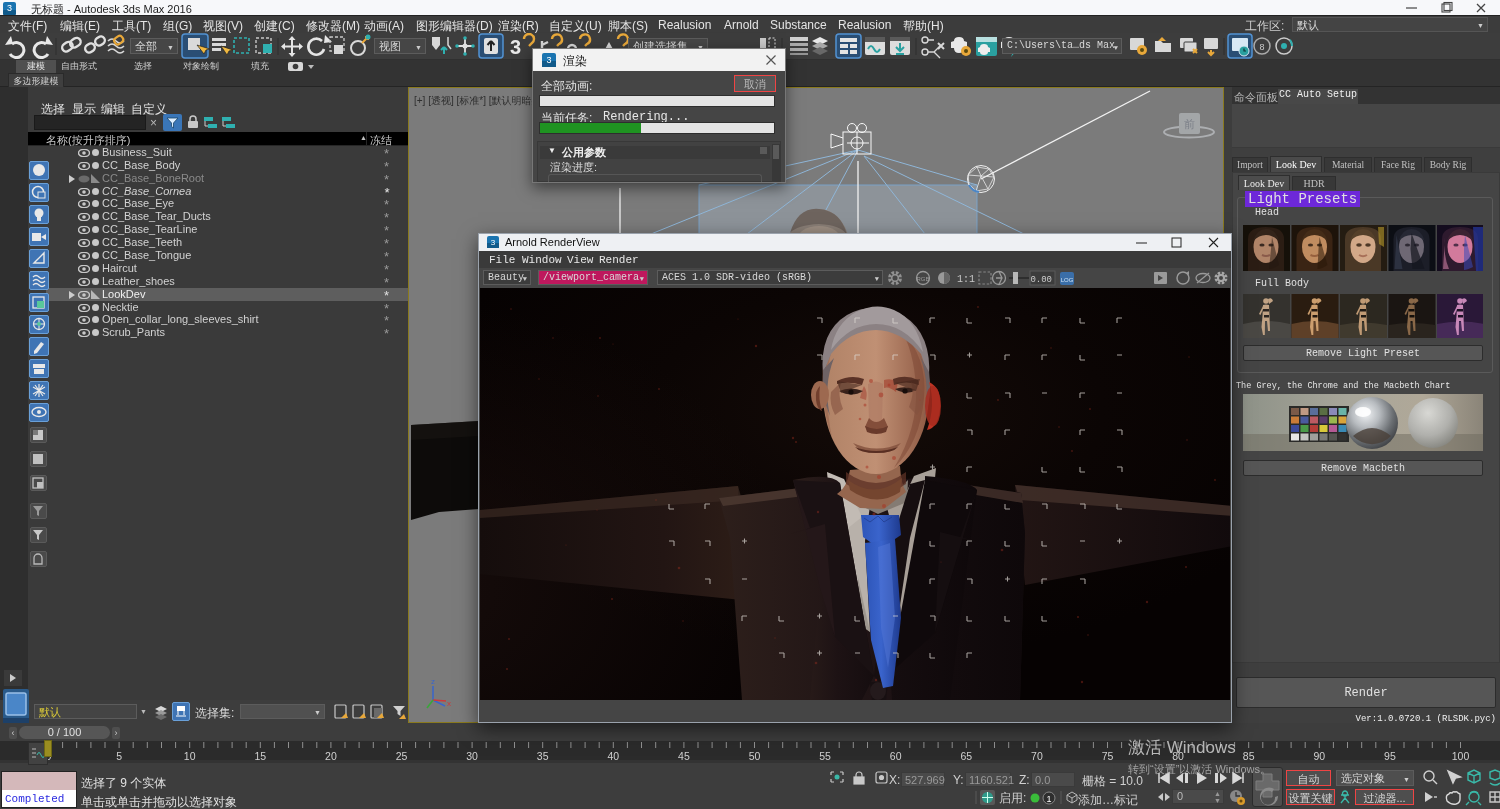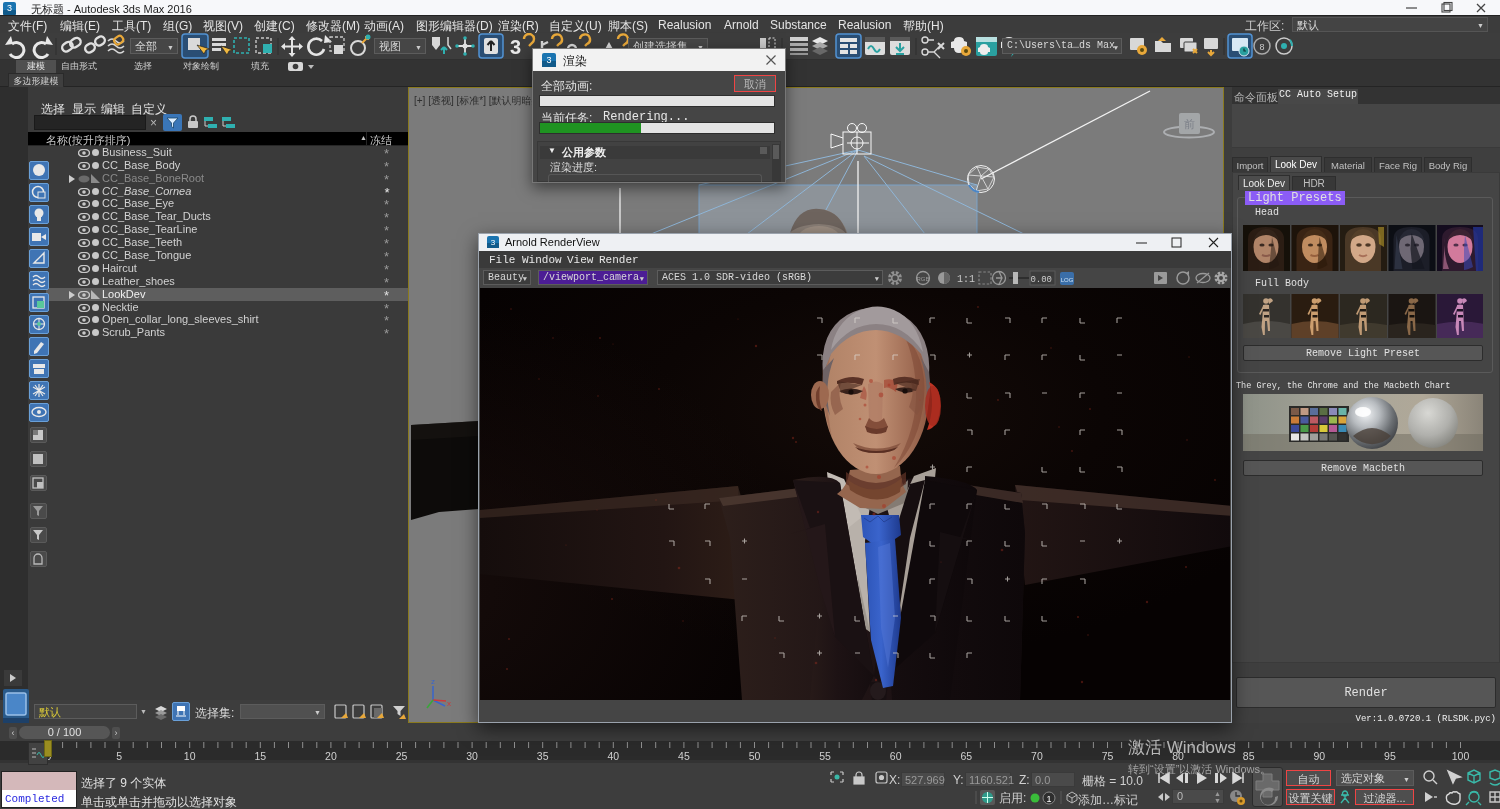--- a/index.html
+++ b/index.html
@@ -527,38 +527,38 @@
 <div class="gic" style="top:368px"><svg width="15" height="14">
             <path d="M2 2 h10 l-4 5 v5 l-2 -1 v-4 z" fill="#c8c8c8"></path>
           </svg></div>
 <div class="gic" style="top:392px"><svg width="15" height="14">
             <path d="M3 12 v-6 a4 4 0 0 1 8 0 v6 z" fill="none" stroke="#b8b8b8" stroke-width="1.3"></path>
           </svg></div>
  </div>
 </div>
 <div class="abs" id="rpanel">
  <style>
- .ptab{position:absolute;font-family:Liberation Sans, sans-serif;font-size:9.5px;color:#c0c0c0;text-align:center;background:#383838;border:1px solid #2e2e2e;border-bottom:none;white-space:nowrap;overflow:hidden}
+ .ptab{position:absolute;font-family:Liberation Serif, serif;font-size:9.5px;color:#c0c0c0;text-align:center;background:#383838;border:1px solid #2e2e2e;border-bottom:none;white-space:nowrap;overflow:hidden}
  .pbtn{position:absolute;background:#565656;border:1px solid #2c2c2c;color:#e0e0e0;font-family:"Liberation Mono",monospace;font-size:11px;text-align:center;border-radius:2px}
  </style>
  <div class="abs" style="left:0;top:0;width:268px;height:17px;background:#333">
   <span class="abs" style="left:2px;top:3px;font-size:11px;color:#b8b8b8">命令面板</span>
   <span class="abs mono" style="left:46px;top:2px;width:80px;height:15px;background:#484848;color:#f0f0f0;font-size:10px;text-align:center;white-space:nowrap;overflow:hidden">CC Auto Setup</span>
  </div>
  <div class="abs" style="left:0;top:17px;width:268px;height:44px;background:#464646;border-bottom:1px solid #3a3a3a"></div>
  <div class="ptab" style="left:0;top:70px;width:36px;height:15px;line-height:15px">Import</div>
  <div class="ptab" style="left:38px;top:69px;width:52px;height:16px;line-height:16px;background:#4a4a4a;color:#fff;font-size:10px">Look Dev</div>
  <div class="ptab" style="left:92px;top:70px;width:48px;height:15px;line-height:15px">Material</div>
  <div class="ptab" style="left:142px;top:70px;width:48px;height:15px;line-height:15px">Face Rig</div>
  <div class="ptab" style="left:192px;top:70px;width:48px;height:15px;line-height:15px">Body Rig</div>
  <div class="abs" style="left:0;top:85px;width:268px;height:491px;background:#454545;border:1px solid #3a3a3a">
   <div class="ptab" style="left:5px;top:2px;width:52px;height:15px;line-height:15px;background:#4c4c4c;color:#eee;font-size:10px">Look Dev</div>
   <div class="ptab" style="left:59px;top:3px;width:44px;height:14px;line-height:14px;font-size:10px">HDR</div>
   <div class="abs" style="left:4px;top:24px;width:256px;height:176px;border:1px solid #5a5a5a;border-radius:3px"></div>
-  <span class="abs mono" style="left:12px;top:18px;background:#8b5cf6;padding:0 3px;font-size:12px;color:#e0e0e0">Light Presets</span>
+  <span class="abs mono" style="left:12px;top:18px;background:#6d28d9;padding:0 3px;font-size:14px;color:#e0e0e0">Light Presets</span>
   <span class="abs mono" style="left:22px;top:34px;font-size:10px;color:#e0e0e0">Head</span>
   <div class="abs" id="headthumbs" style="left:10px;top:52px;width:240px;height:46px">
   <svg width="240" height="46">
    <g transform="translate(0)">
               <rect width="47" height="46" fill="#151009"></rect>
     <ellipse cx="23" cy="40" rx="16" ry="10" fill="#8a6a56"></ellipse>
     <path d="M5 46 V14 Q5 2 23 2 Q41 2 41 14 V46 Z" fill="#2b1d14"></path>
     <ellipse cx="23" cy="22" rx="12.5" ry="16" fill="#b08468"></ellipse>
     <path d="M10 16 Q14 4 23 4 Q33 4 36 16 Q30 10 23 10 Q16 10 10 16 Z" fill="#33241a"></path>
     <ellipse cx="19" cy="20" rx="2.6" ry="1.6" fill="#3a2a22"></ellipse>
@@ -999,21 +999,21 @@
   </svg>
  </div>
  <div class="abs mono" style="left:0;top:17px;width:752px;height:17px;background:#3a3a3a;color:#e8e8e8;font-size:11px">
   <span class="abs" style="left:10px;top:3px">File</span>
         <span class="abs" style="left:43px;top:3px">Window</span>
         <span class="abs" style="left:88px;top:3px">View</span>
         <span class="abs" style="left:120px;top:3px">Render</span>
  </div>
  <div class="abs" style="left:0;top:34px;width:752px;height:20px;background:#454545">
   <div class="dd mono" style="left:4px;top:2px;width:48px;height:15px;background:#3c3c3c;font-size:10px">Beauty<span class="ar" style="top:1px">▼</span></div>
-  <div class="dd mono" style="left:59px;top:2px;width:110px;height:15px;background:#4c1d95;font-size:10px">/viewport_camera<span class="ar" style="top:1px">▼</span></div>
+  <div class="dd mono" style="left:59px;top:2px;width:110px;height:15px;background:#be185d;font-size:10px">/viewport_camera<span class="ar" style="top:1px">▼</span></div>
   <div class="dd mono" style="left:178px;top:2px;width:226px;height:15px;background:#3c3c3c;font-size:10px">ACES 1.0 SDR-video (sRGB)<span class="ar" style="top:1px">▼</span></div>
   <svg class="abs" style="left:404px;top:0" width="348" height="20">
    <g fill="#909090">
             <circle cx="12" cy="10" r="7"></circle>
             <circle cx="12" cy="10" r="2.5" fill="#454545"></circle>
             <g stroke="#454545" stroke-width="1.6">
               <path d="M12 2 v4 M12 14 v4 M4 10 h4 M16 10 h4 M6.4 4.4 l2.8 2.8 M14.8 12.8 l2.8 2.8 M17.6 4.4 l-2.8 2.8 M9.2 12.8 l-2.8 2.8"></path>
             </g>
           </g>
    <circle cx="40" cy="10" r="6.5" fill="none" stroke="#999" stroke-width="1.3"></circle>

